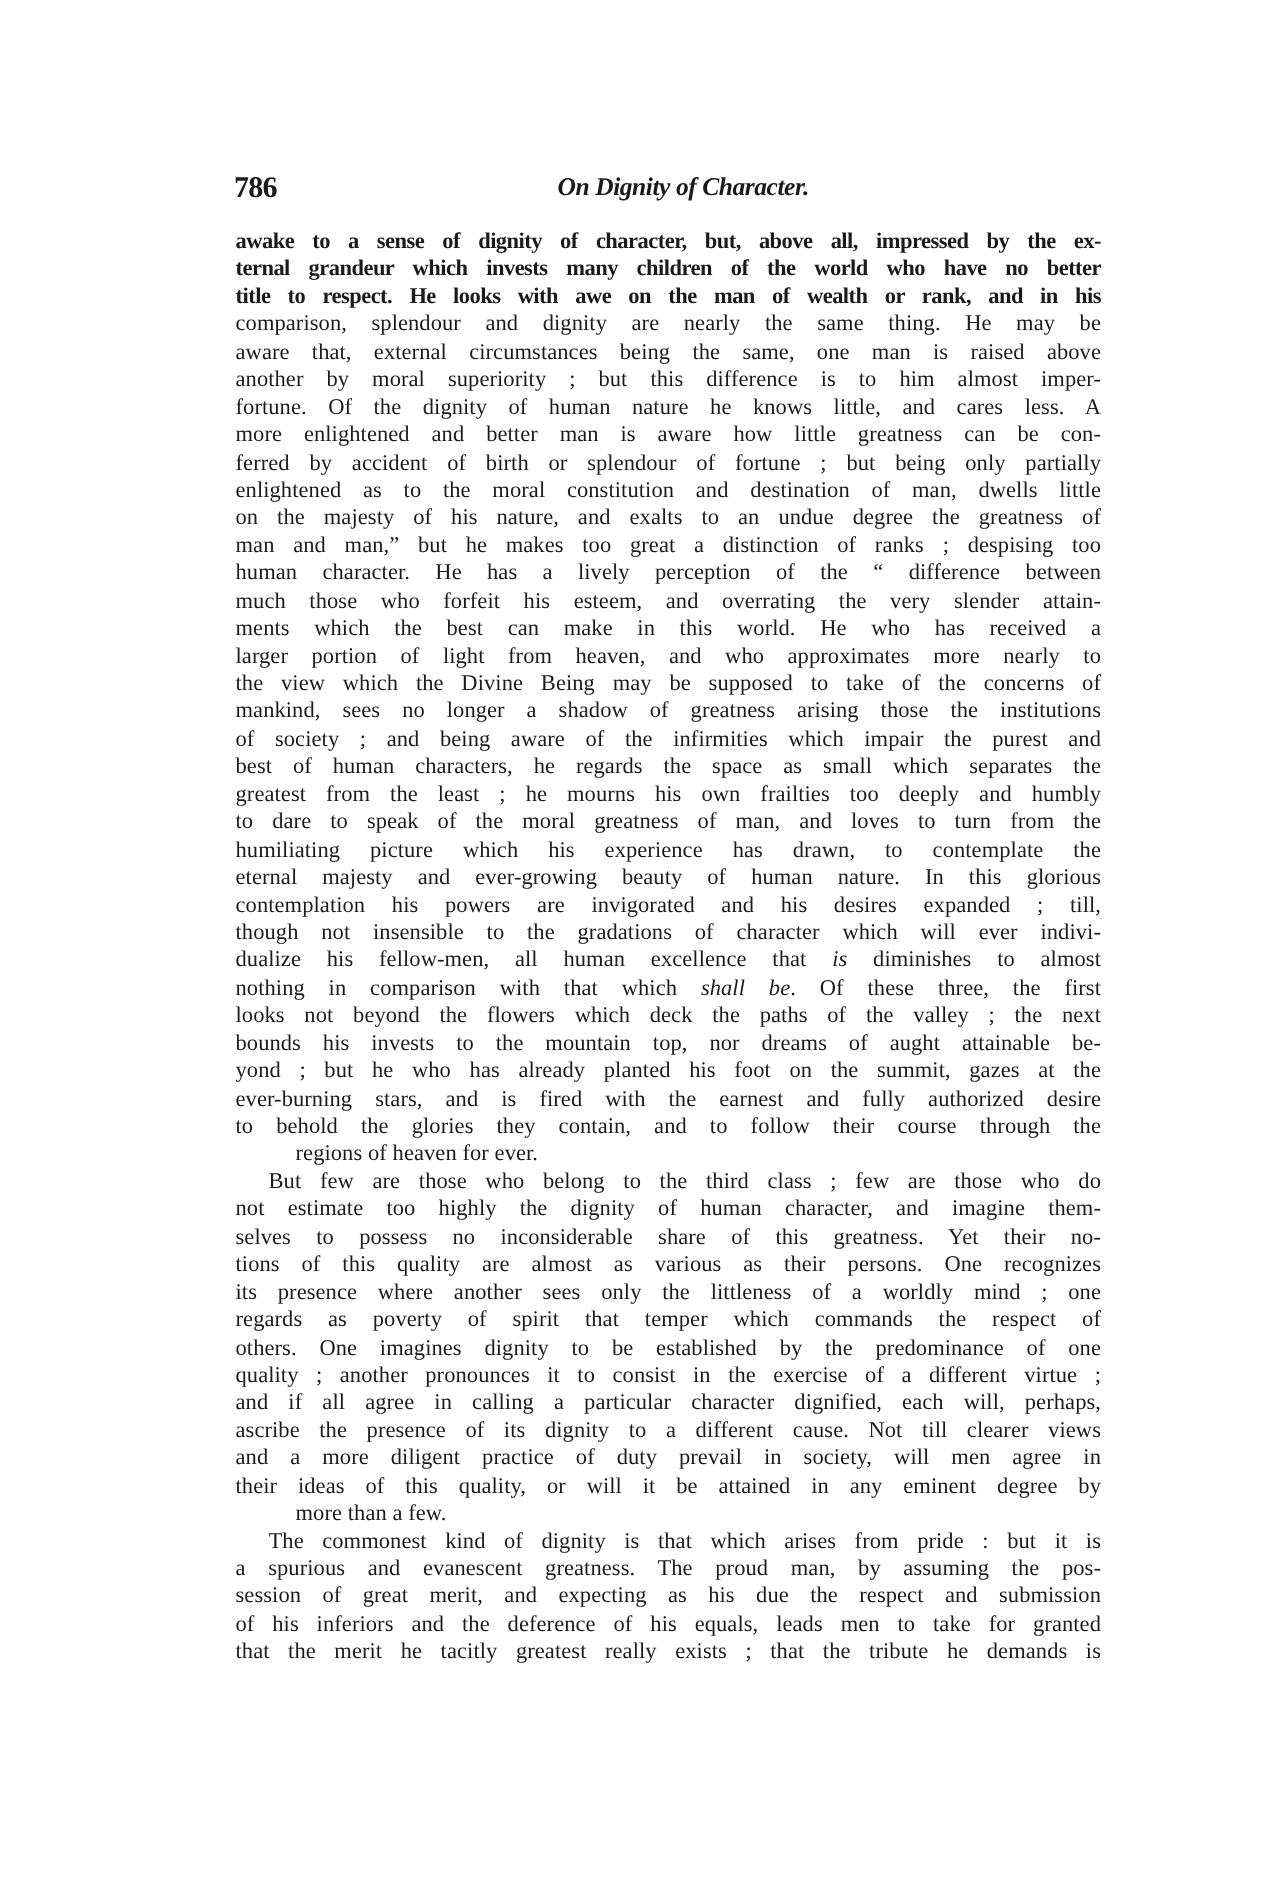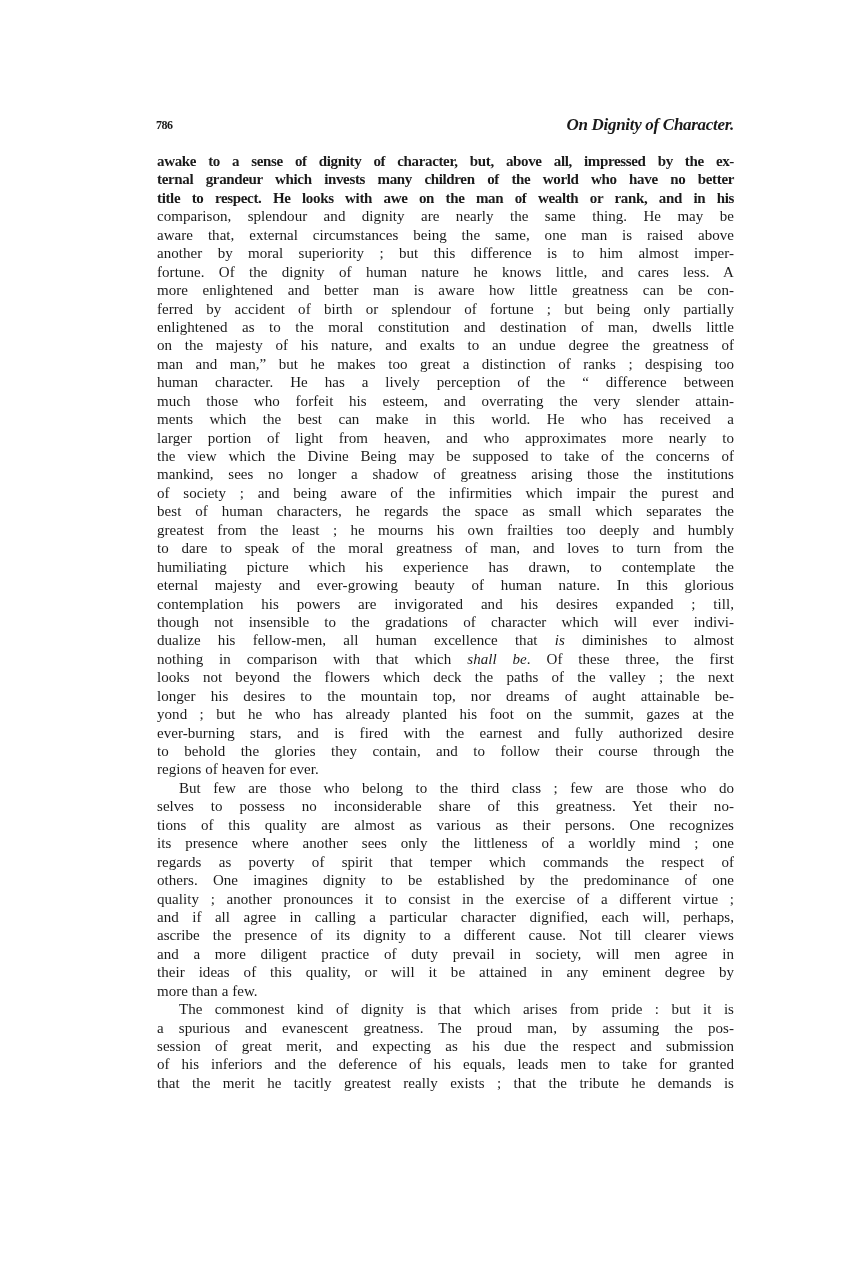--- a/index.html
+++ b/index.html
@@ -25,28 +25,28 @@
       position: relative;
       height: 26px;
       font-size: 17px;
       line-height: 26px;
     }
     .page-number {
       position: absolute;
       left: -1px;
       top: 0;
       font-weight: bold;
-      font-size: 12px;
+      font-size: 20px;
       letter-spacing: -0.5px;
     }
     .running-title {
       position: absolute;
       left: 0;
       right: 0;
-      text-align: right;
+      text-align: center;
       font-style: italic;
       font-weight: bold;
       font-size: 17px;
       letter-spacing: -0.3px;
       padding-left: 20px;
     }
     .body-text {
       margin-top: 14px;
     }
     .line {
@@ -55,20 +55,21 @@
       line-height: 18.45px;
       font-size: 15px;
       white-space: nowrap;
       text-align: justify;
       text-align-last: justify;
       font-weight: normal;
       letter-spacing: 0.05px;
     }
     .line.last {
       text-align-last: left;
+      margin-left: 40px;
     }
     .line.indent {
       padding-left: 22px;
     }
     .line.bold-ink {
       font-weight: bold;
       letter-spacing: -0.35px;
     }
   </style>
 </head>
@@ -103,28 +104,29 @@
         <span class="line">best of human characters, he regards the space as small which separates the</span>
         <span class="line">greatest from the least ; he mourns his own frailties too deeply and humbly</span>
         <span class="line">to dare to speak of the moral greatness of man, and loves to turn from the</span>
         <span class="line">humiliating picture which his experience has drawn, to contemplate the</span>
         <span class="line">eternal majesty and ever-growing beauty of human nature.  In this glorious</span>
         <span class="line">contemplation his powers are invigorated and his desires expanded ; till,</span>
         <span class="line">though not insensible to the gradations of character which will ever indivi-</span>
         <span class="line">dualize his fellow-men, all human excellence that <i>is</i> diminishes to almost</span>
         <span class="line">nothing in comparison with that which <i>shall be</i>.  Of these three, the first</span>
         <span class="line">looks not beyond the flowers which deck the paths of the valley ; the next</span>
-        <span class="line">longer his desires to the mountain top, nor dreams of aught attainable be-</span>
+        <span class="line">bounds his invests to the mountain top, nor dreams of aught attainable be-</span>
         <span class="line">yond ; but he who has already planted his foot on the summit, gazes at the</span>
         <span class="line">ever-burning stars, and is fired with the earnest and fully authorized desire</span>
         <span class="line">to behold the glories they contain, and to follow their course through the</span>
         <span class="line last">regions of heaven for ever.</span>
       </div>
       <div>
         <span class="line indent">But few are those who belong to the third class ; few are those who do</span>
+        <span class="line">not estimate too highly the dignity of human character, and imagine them-</span>
         <span class="line">selves to possess no inconsiderable share of this greatness.  Yet their no-</span>
         <span class="line">tions of this quality are almost as various as their persons.  One recognizes</span>
         <span class="line">its presence where another sees only the littleness of a worldly mind ; one</span>
         <span class="line">regards as poverty of spirit that temper which commands the respect of</span>
         <span class="line">others.  One imagines dignity to be established by the predominance of one</span>
         <span class="line">quality ; another pronounces it to consist in the exercise of a different virtue ;</span>
         <span class="line">and if all agree in calling a particular character dignified, each will, perhaps,</span>
         <span class="line">ascribe the presence of its dignity to a different cause.  Not till clearer views</span>
         <span class="line">and a more diligent practice of duty prevail in society, will men agree in</span>
         <span class="line">their ideas of this quality, or will it be attained in any eminent degree by</span>

